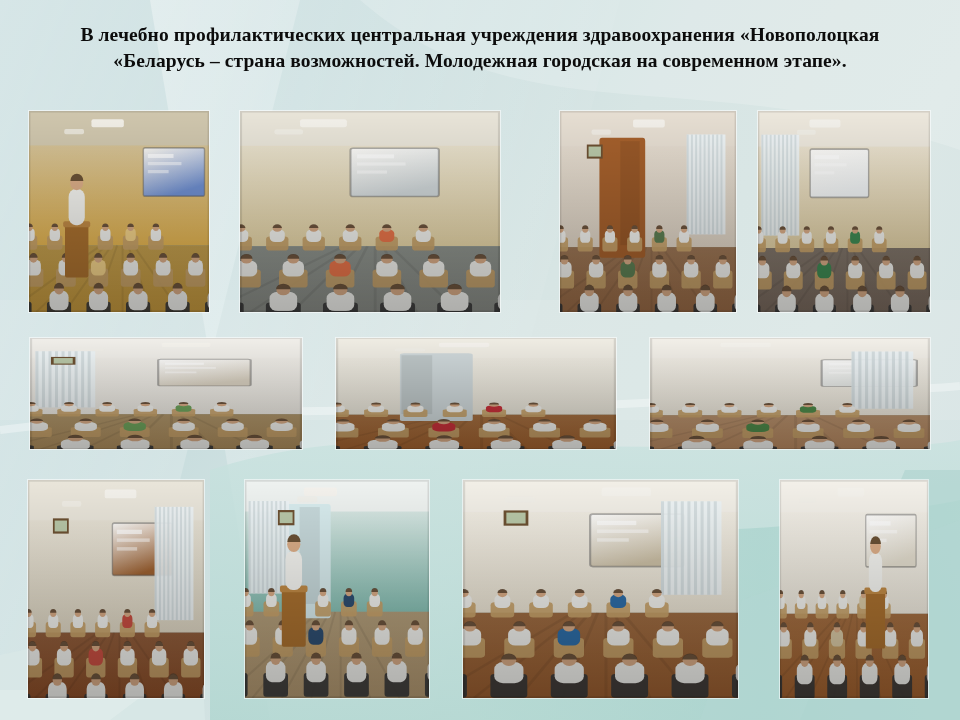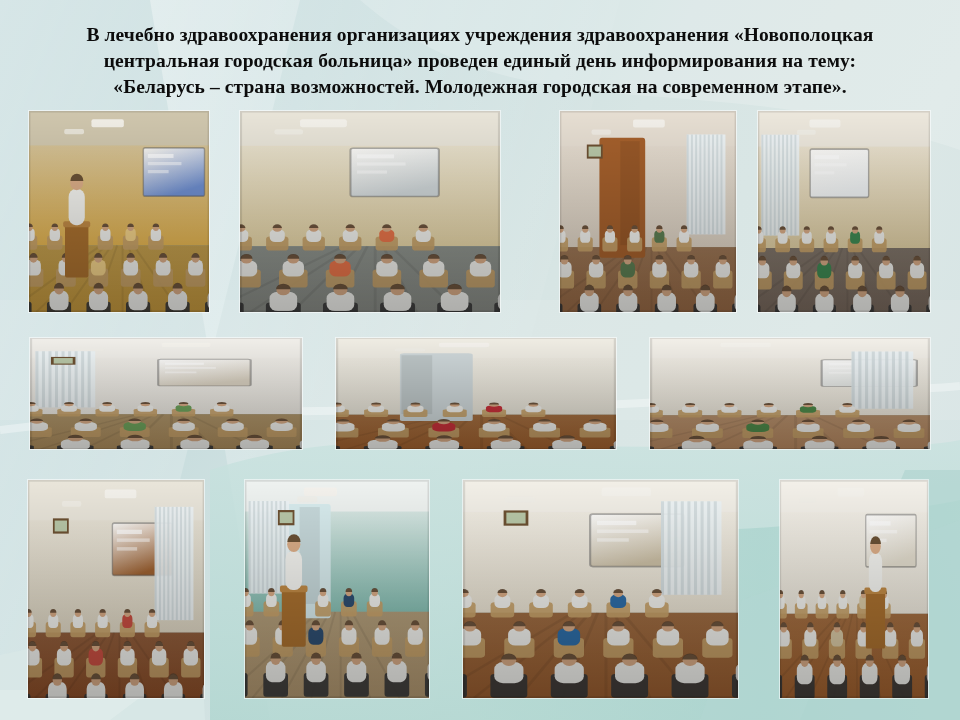--- a/index.html
+++ b/index.html
@@ -88,22 +88,21 @@
       <path d="M0,690 L150,690 L110,720 L0,720 Z" fill="#e3efed" opacity=".55"></path>
 
       <path d="M905,470 L960,470 L960,720 L800,720 Z" fill="#a9d2cc" opacity=".55"></path>
       <path d="M742,600 L960,520 L960,720 L700,720 Z" fill="#b4d8d2" opacity=".45"></path>
 
       <path d="M0,430 C240,400 470,418 720,398 C820,390 900,392 960,386" fill="none" stroke="#ffffff" stroke-opacity=".35" stroke-width="8"></path>
     </svg>
   </div>
 
   <div class="title">
-    <span class="ln">В лечебно здравоохранения организациях учреждения здравоохранения «Новополоцкая</span>
-    <span class="ln">центральная городская больница» проведен единый день информирования на тему:</span>
+    <span class="ln">В лечебно профилактических центральная учреждения здравоохранения «Новополоцкая</span>
     <span class="ln">«Беларусь – страна возможностей. Молодежная городская на современном этапе».</span>
   </div>
 
   <div id="gallery">
       <div class="photo" title="Женщина-докладчик за трибуной у экрана проектора в жёлтом зале" style="left: 29px; top: 111px; width: 180px; height: 201px;">
         <svg class="ph-art" viewBox="0 0 100 100" preserveAspectRatio="none">
           <defs>
       <linearGradient id="w0" x1="0" y1="0" x2="0" y2="1">
         <stop offset="0%" stop-color="#cfc6ad"></stop>
               <stop offset="100%" stop-color="#e3b451"></stop>

